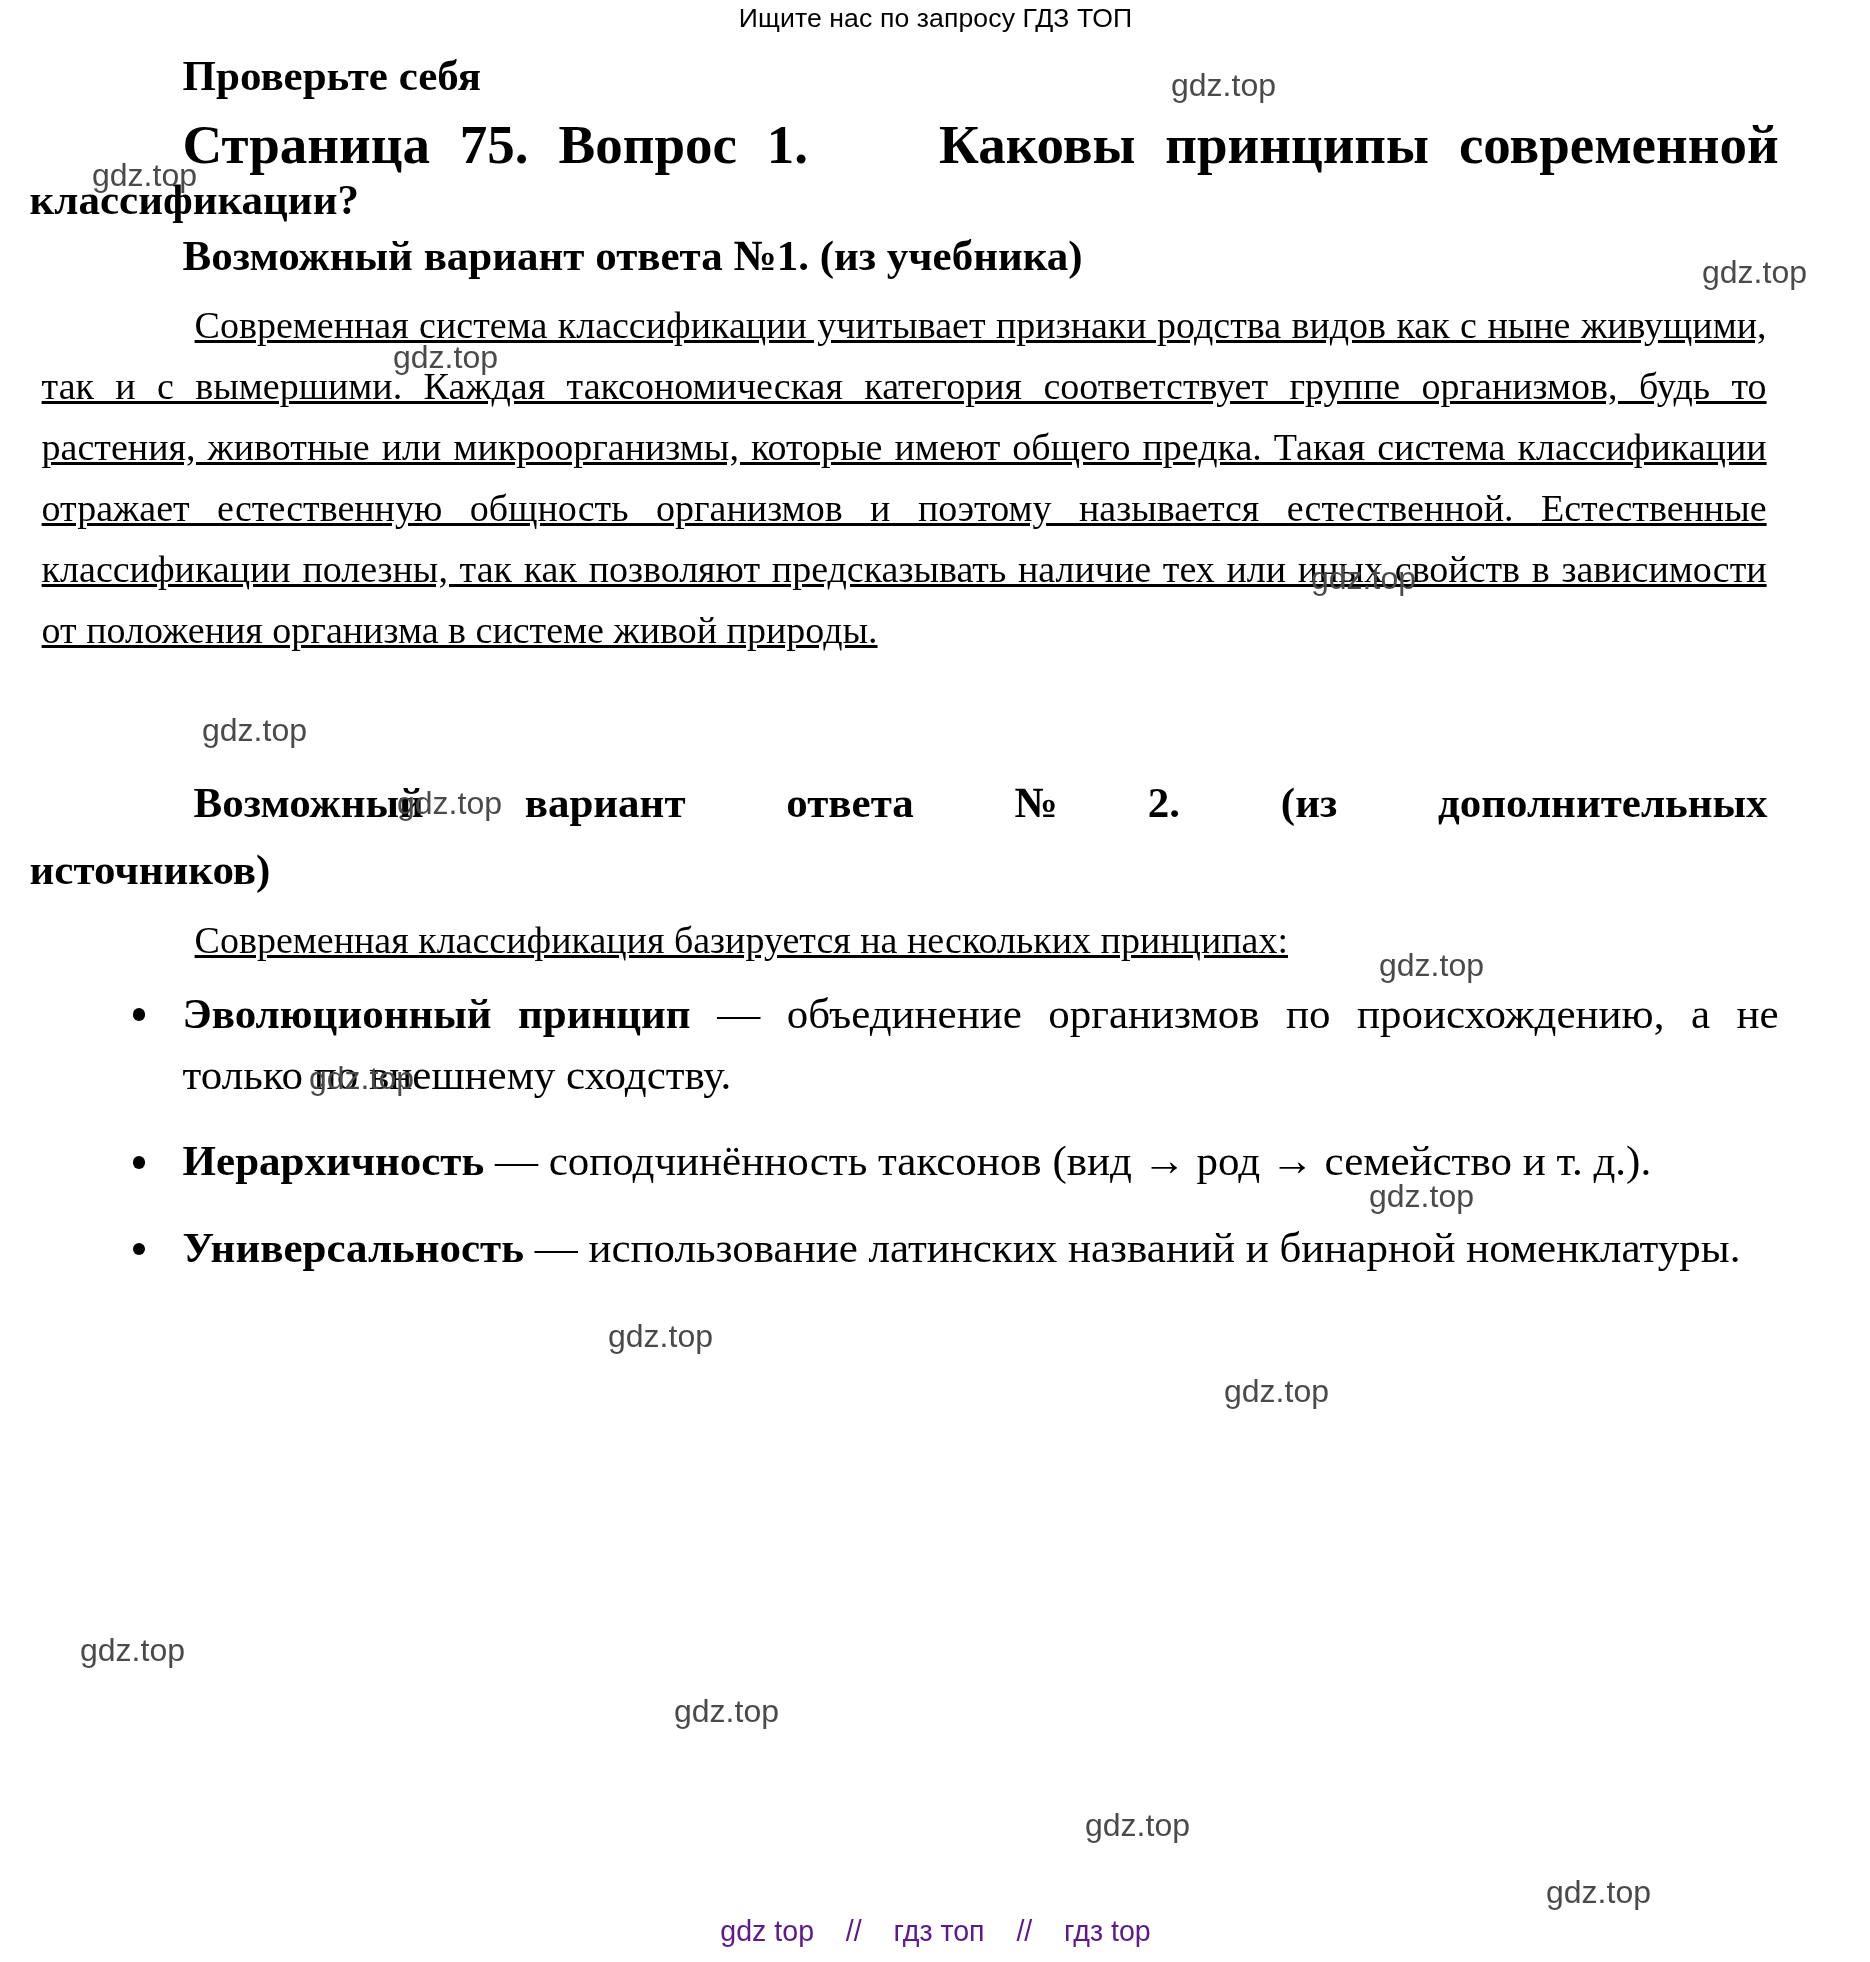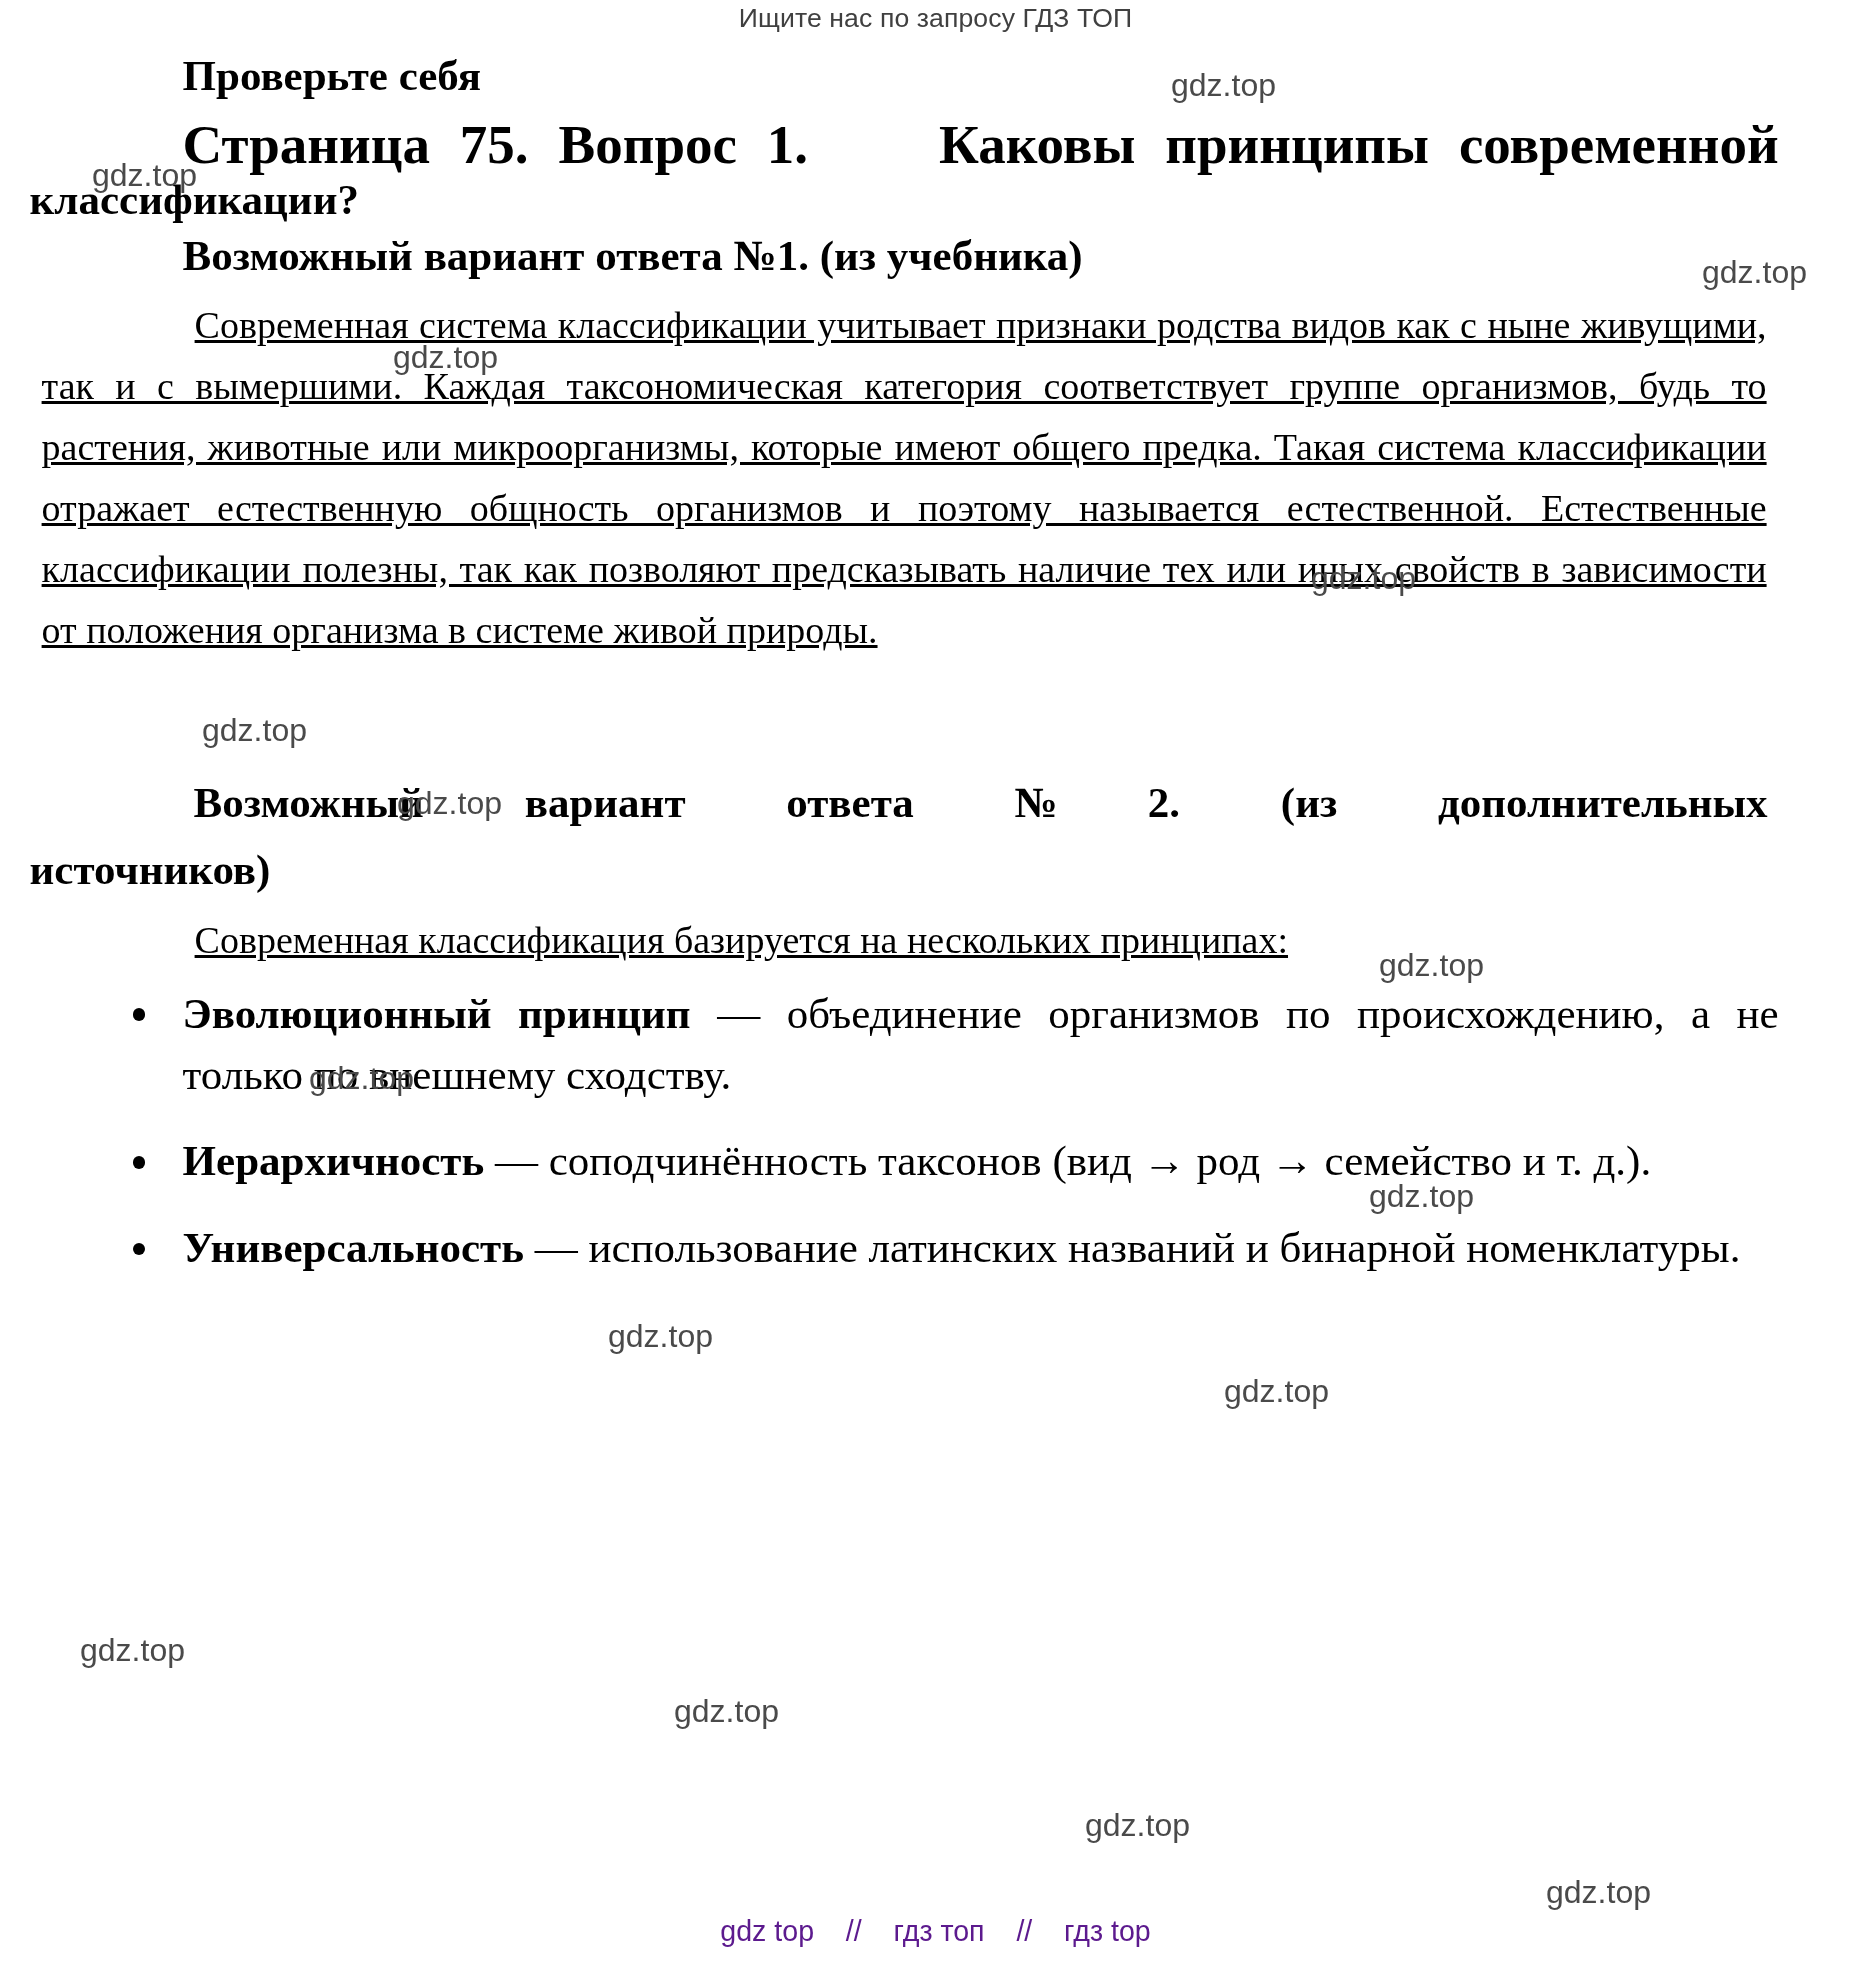--- a/index.html
+++ b/index.html
@@ -19,21 +19,21 @@
   
   .promo-banner {
     position: absolute;
     top: 2px;
     left: 0;
     width: 1871px;
     text-align: center;
     font-family: "Liberation Sans", "DejaVu Sans", sans-serif;
     font-size: 26.6px;
     line-height: 33px;
-    color: #404040;
+    color: #000000;
     letter-spacing: 0.1px;
     white-space: nowrap;
   }
 
   
   .page {
     position: absolute;
     left: 29.6px;
     top: 49px;
     width: 1749px;

